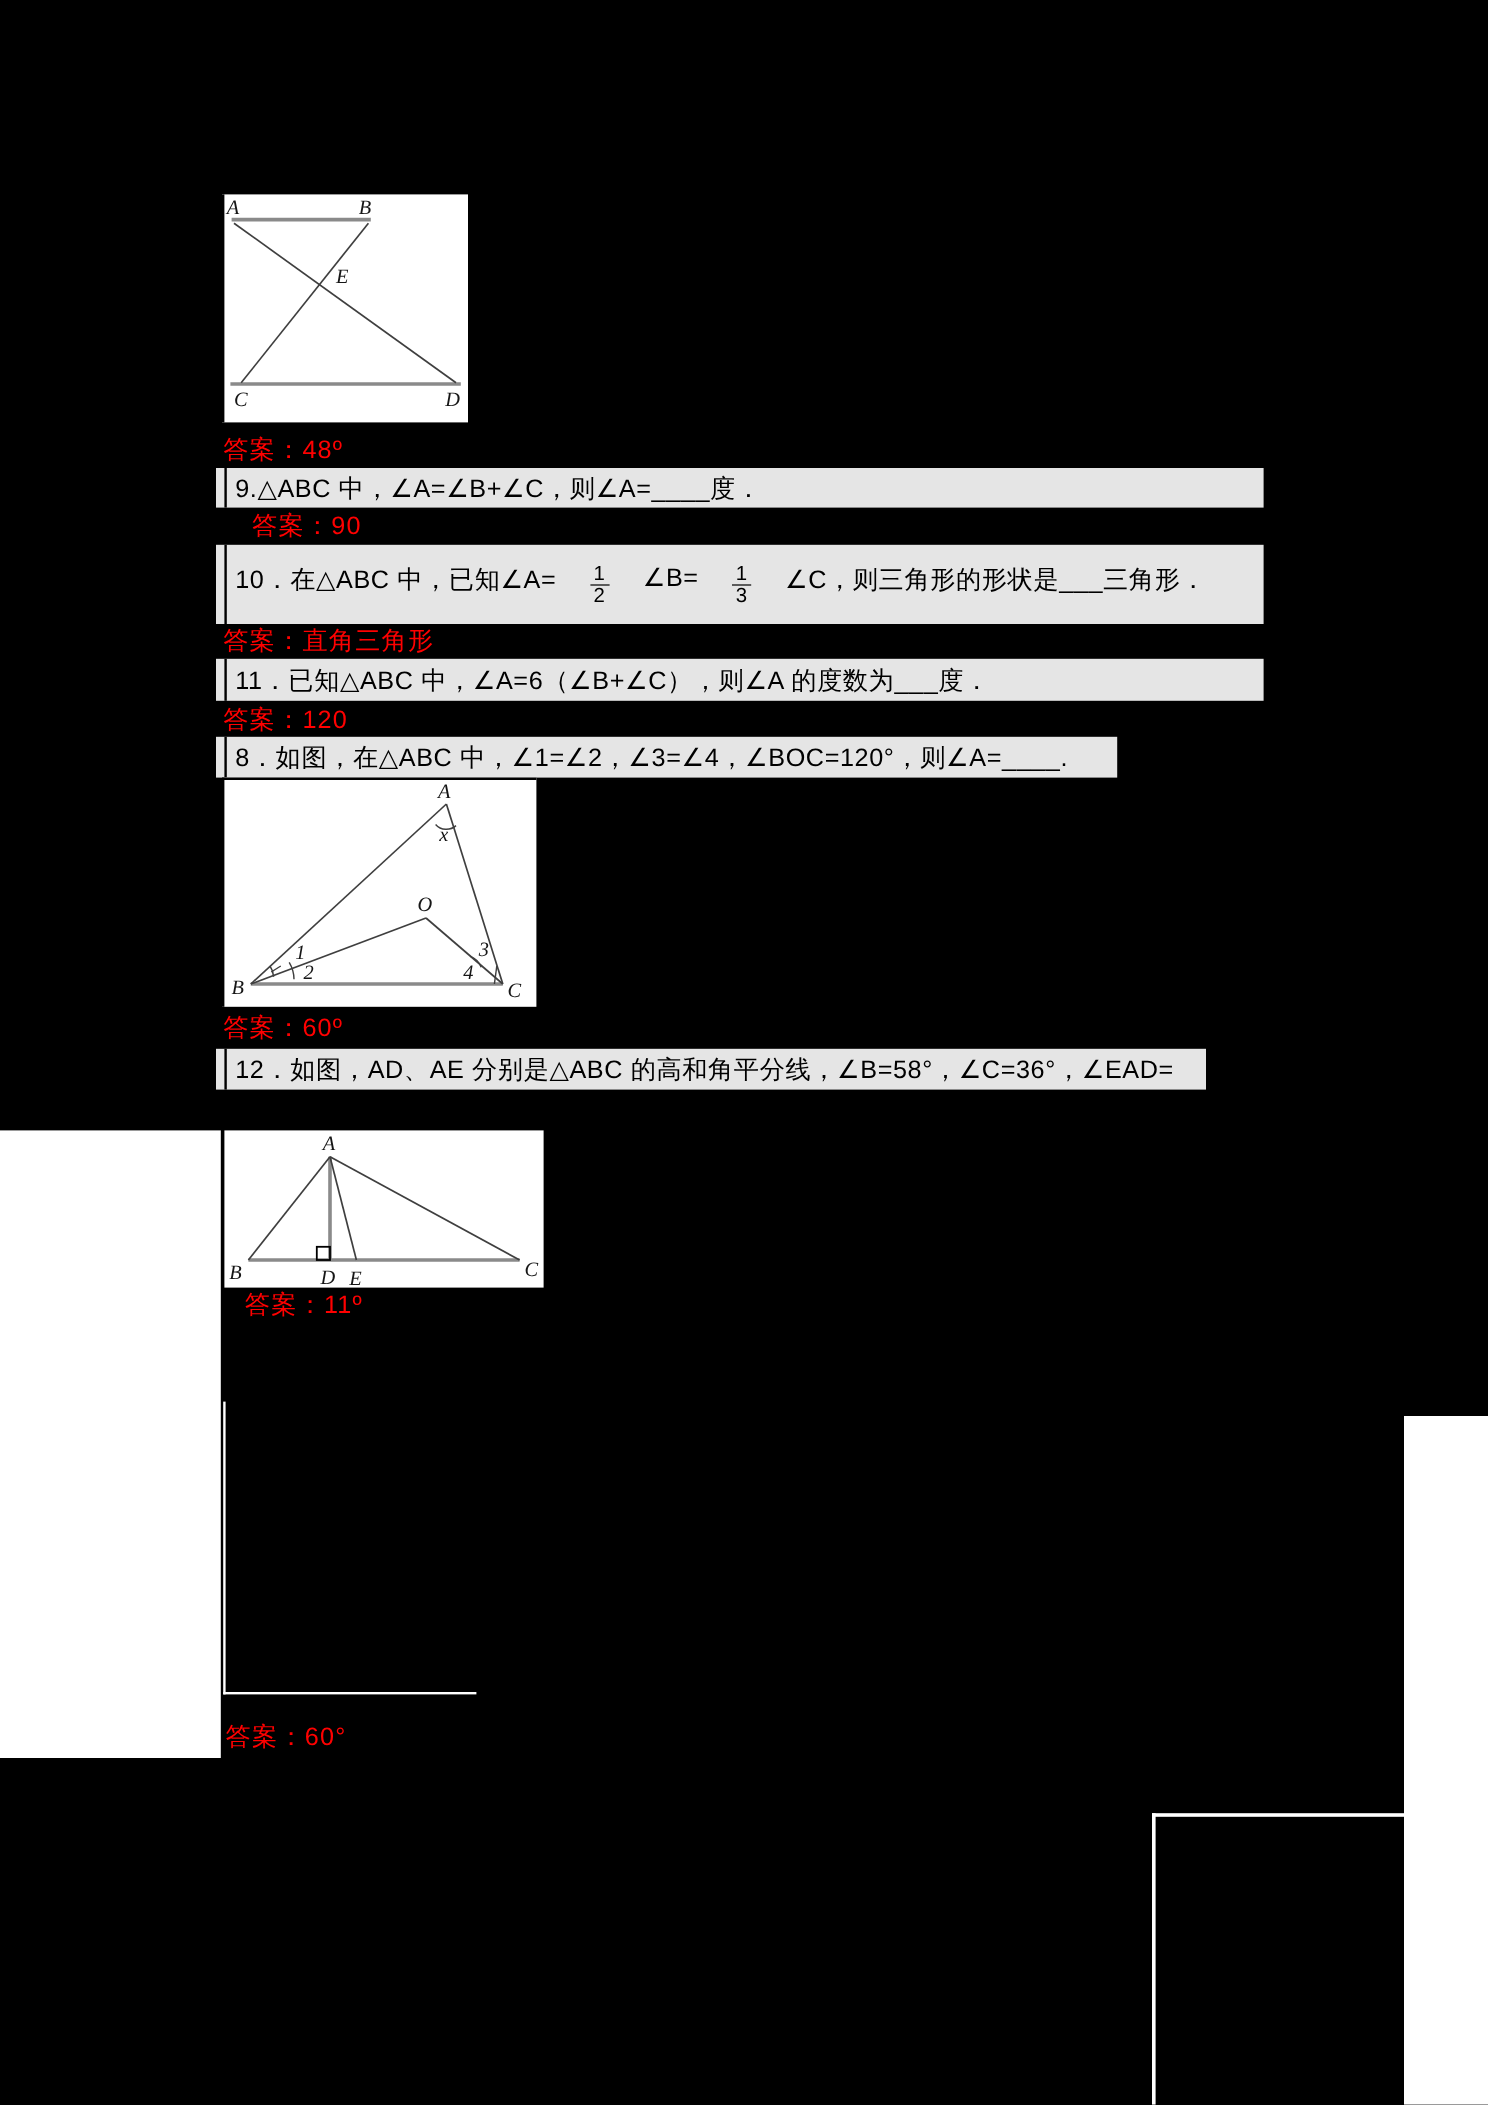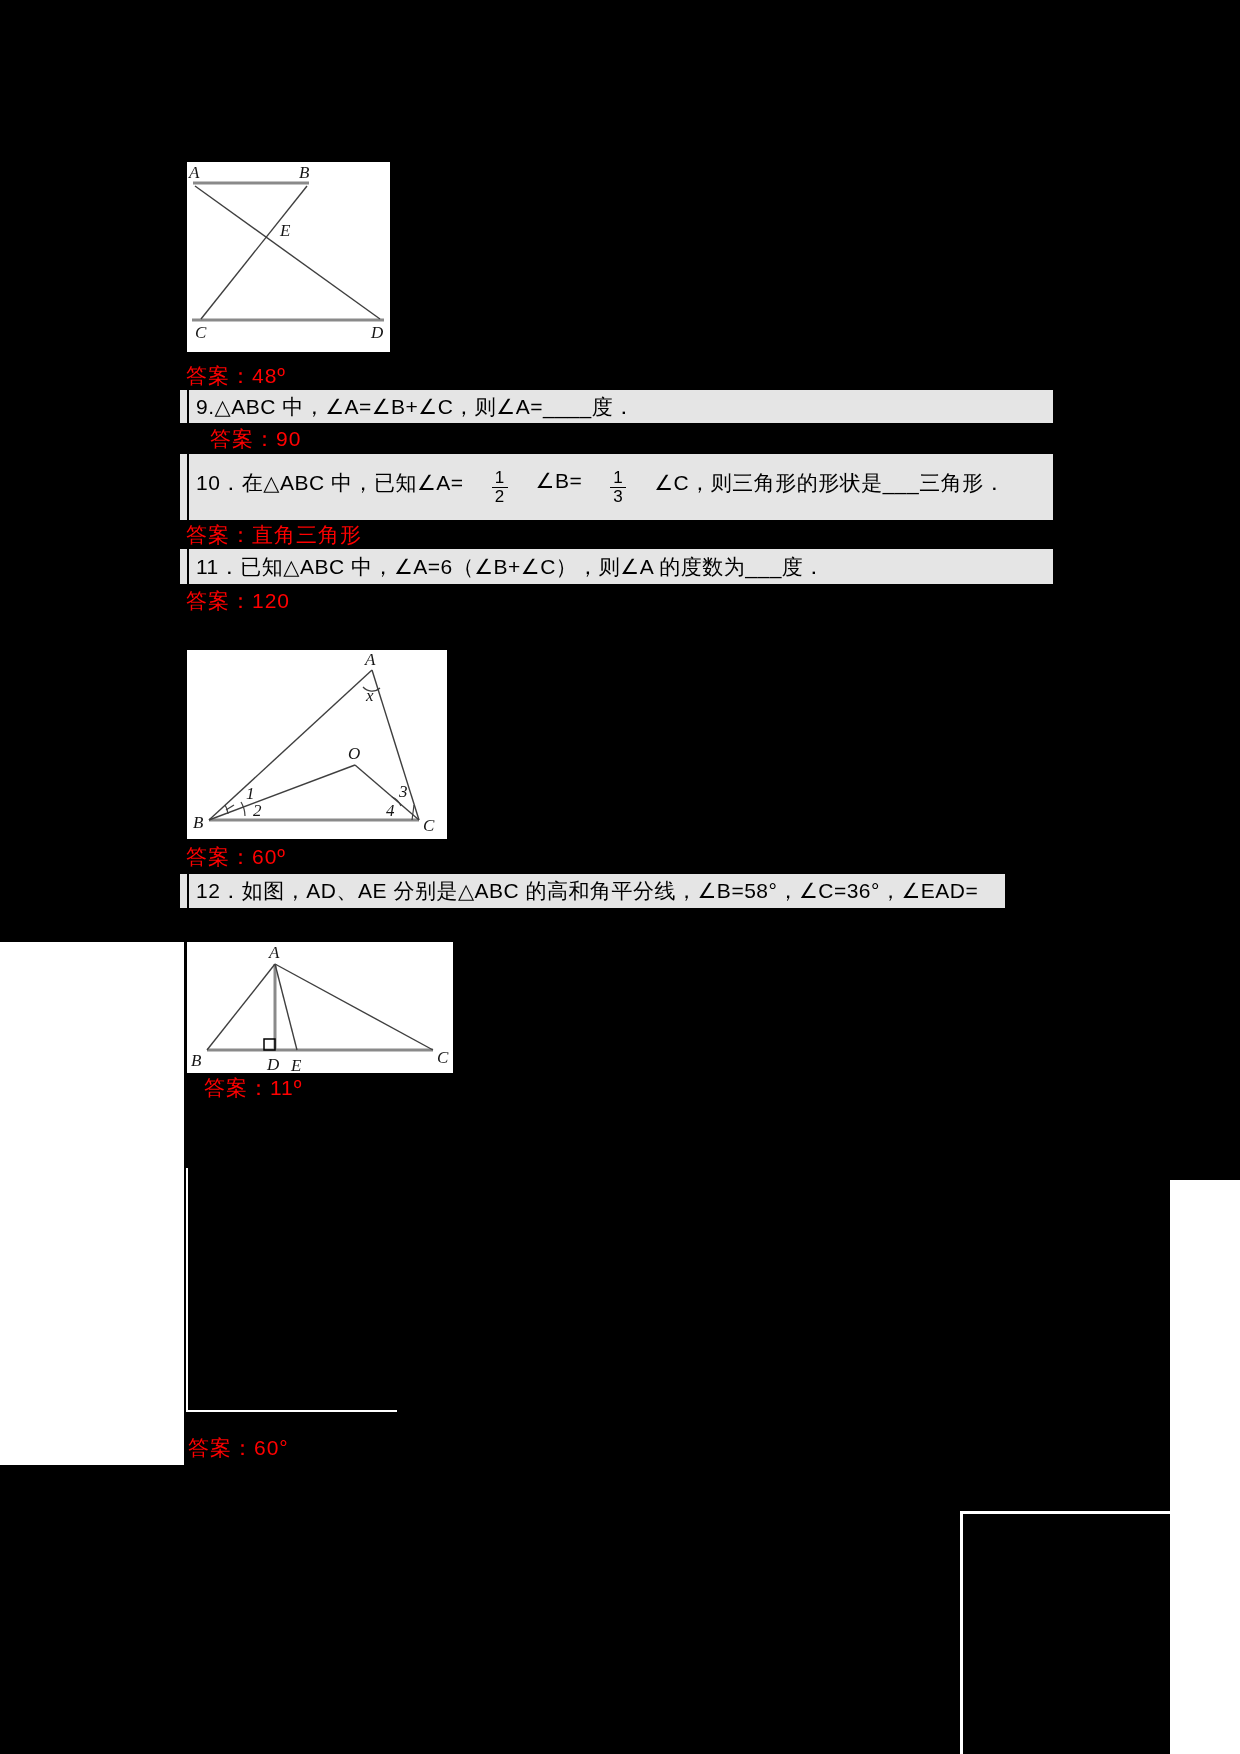--- a/index.html
+++ b/index.html
@@ -76,20 +76,24 @@
 
   <div class="bar" style="left:180px;top:549px;width:873px;height:35px;">
     <div class="vline"></div>
     <div class="btxt">11．已知△ABC 中，∠A=6（∠B+∠C），则∠A 的度数为___度．</div>
   </div>
 
   <div class="ans" style="left:186px;top:589px;">
     <span>答案：</span><span>120</span>
   </div>
 
+  <div class="bar" style="left:180px;top:614px;width:751px;height:34px;">
+    <div class="vline"></div>
+    <div class="btxt">8．如图，在△ABC 中，∠1=∠2，∠3=∠4，∠BOC=120°，则∠A=____.</div>
+  </div>
 
   <div class="paper" style="left:185px;top:648px;width:260px;height:189px;border-left:2px solid #000;border-top:2px solid #000;">
     <svg width="258" height="187" viewBox="0 0 258 187">
       <path class="thick" d="M22,170 L232,170"></path>
       <path class="thin" d="M22,170 L185,20"></path>
       <path class="thin" d="M185,20 L232,170"></path>
       <path class="thin" d="M22,170 L168,115"></path>
       <path class="thin" d="M168,115 L232,170"></path>
       <path class="mark" d="M176,37 A12,12 0 0 0 193,38"></path>
       <path class="mark" d="M38,155 A18,18 0 0 1 41,164"></path>

